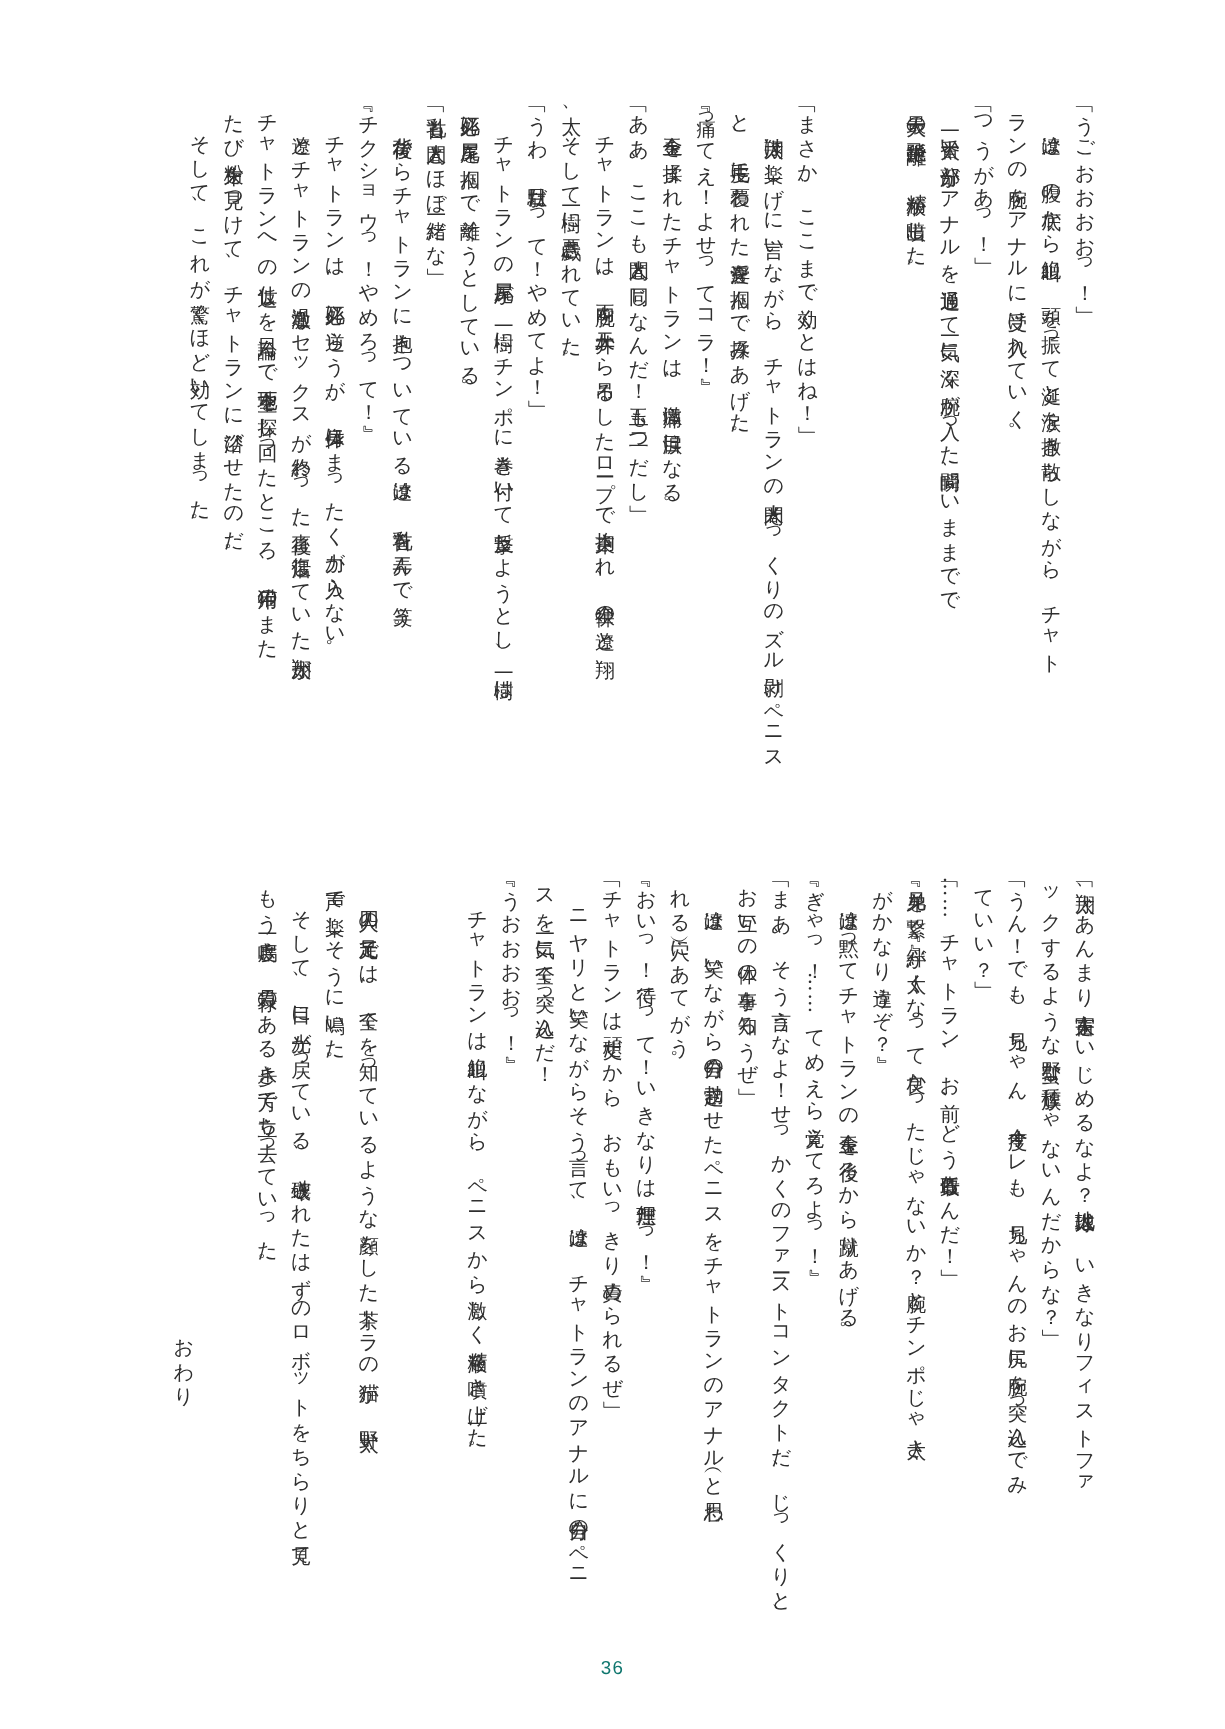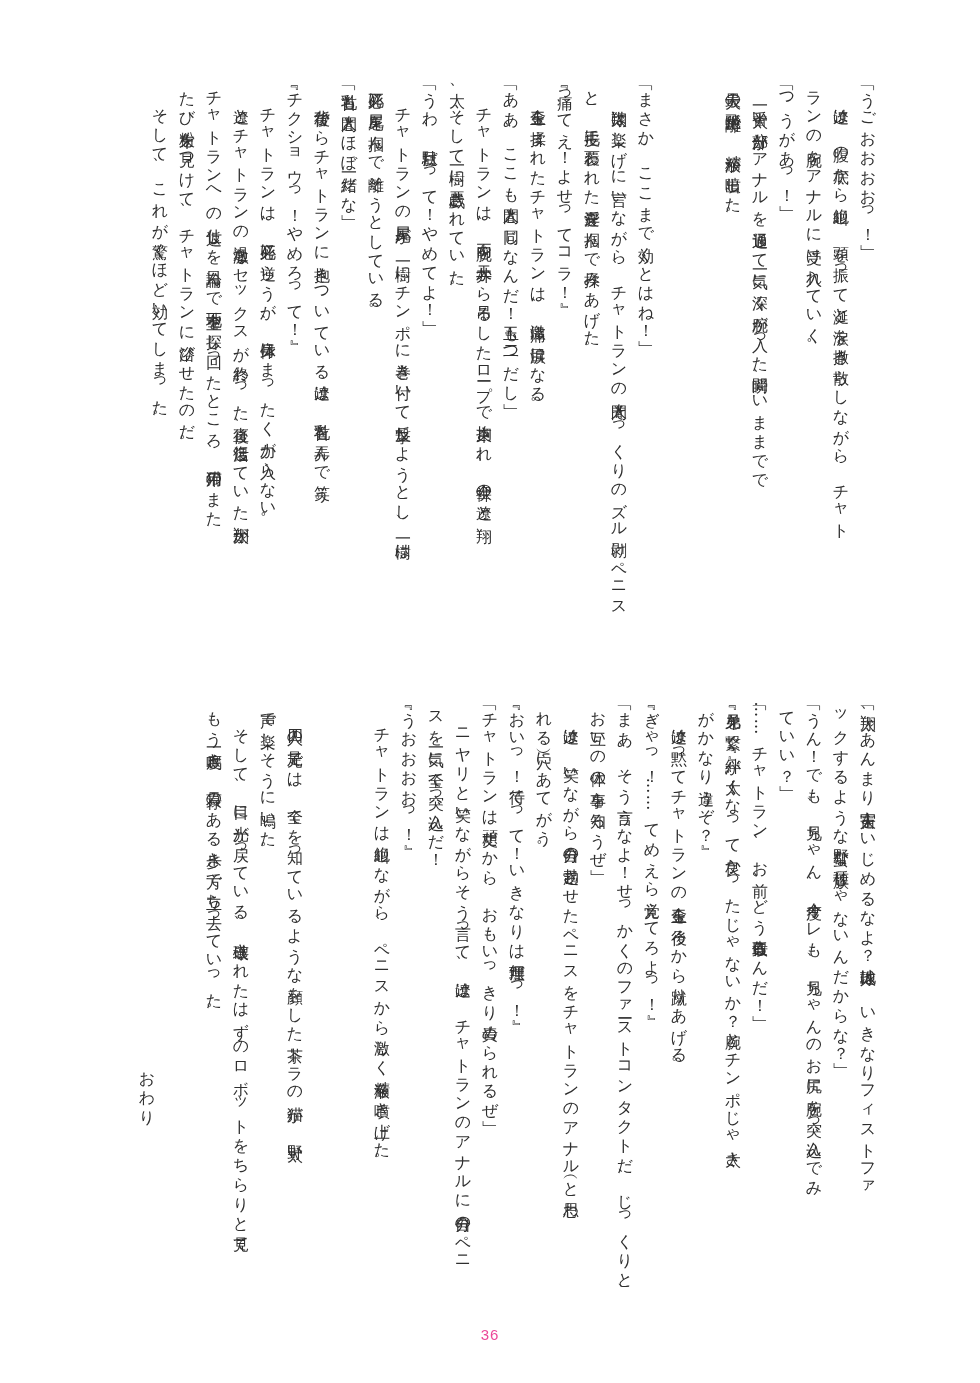--- a/index.html
+++ b/index.html
@@ -39,21 +39,21 @@
   }
   .page-number {
     position: absolute;
     top: 1326px;
     left: 0;
     width: 100%;
     text-align: center;
     font-family: "Liberation Sans", "DejaVu Sans", sans-serif;
     font-size: 15px;
     letter-spacing: 1px;
-    color: #ec4899;
+    color: #0f766e;
   }
 </style>
 </head>
 <body>
 
 <div class="page">
   <div class="text-block block-top">
       <p class="line">「うごおおおおっ！」</p>
       <p class="line indent">遼は、腹の底から絶叫し、頭を振って涎と涙を撒き散らしながら、チャト</p>
       <p class="line">ランの腕をアナルに受け入れていく。</p>

